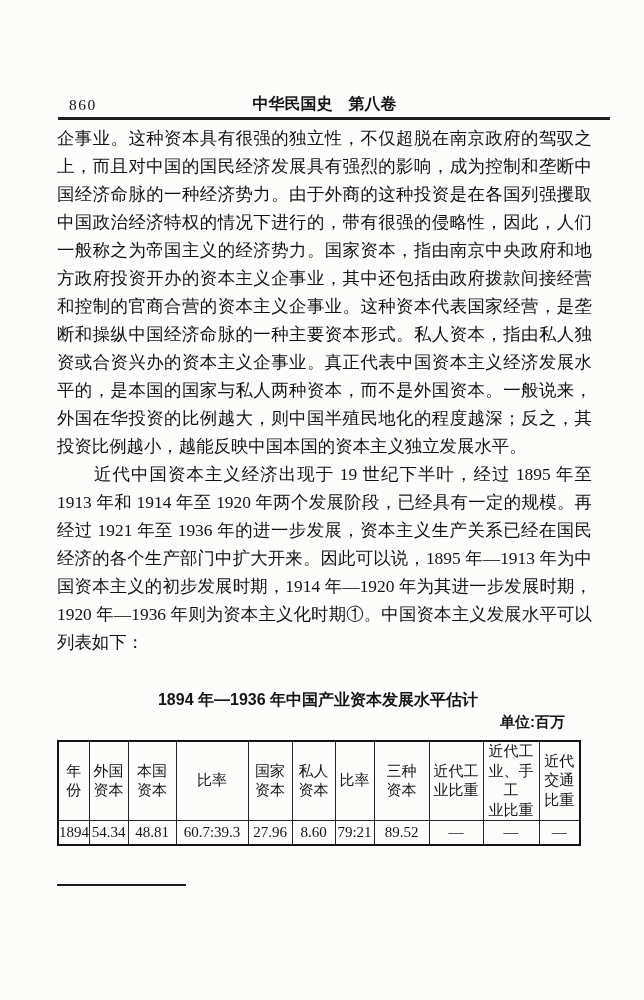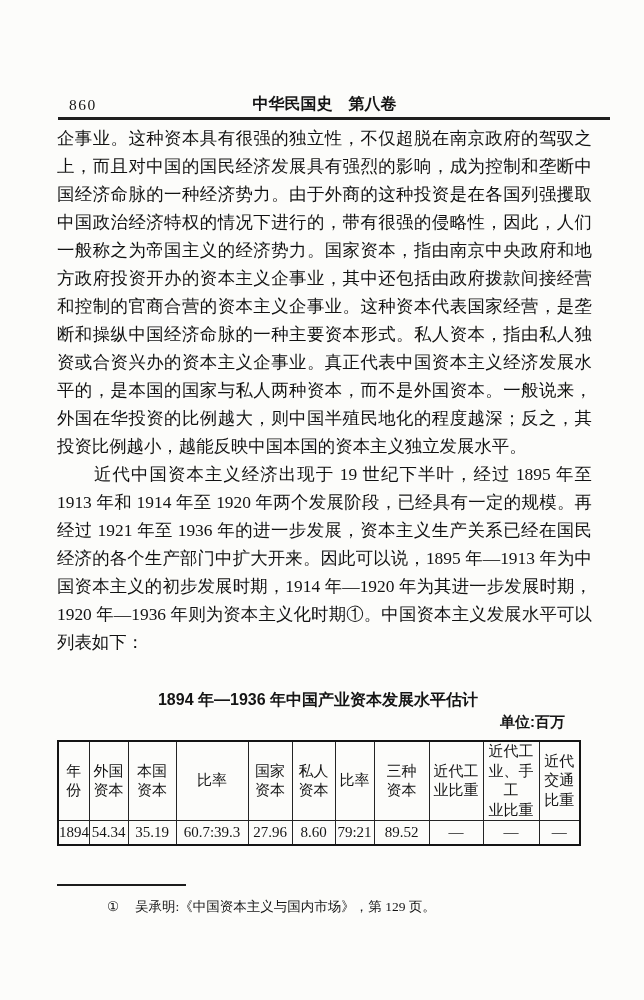--- a/index.html
+++ b/index.html
@@ -188,31 +188,28 @@
 业比重</th>
           <th>近代
 交通
 比重</th>
         </tr>
     </thead>
     <tbody id="tableBody">
         <tr>
           <td>1894</td>
           <td>54.34</td>
-          <td>35.19</td>
+          <td>48.81</td>
           <td>60.7:39.3</td>
           <td>27.96</td>
           <td>8.60</td>
           <td>79:21</td>
           <td>89.52</td>
           <td>—</td>
           <td>—</td>
           <td>—</td>
         </tr>
       </tbody>
   </table>
 
   <div class="footnote-rule"></div>
-  <div class="footnote">
-    <span class="fn-marker">①</span><span>吴承明:《中国资本主义与国内市场》，第 129 页。</span>
-  </div>
 
 </div>
 
 </body></html>

